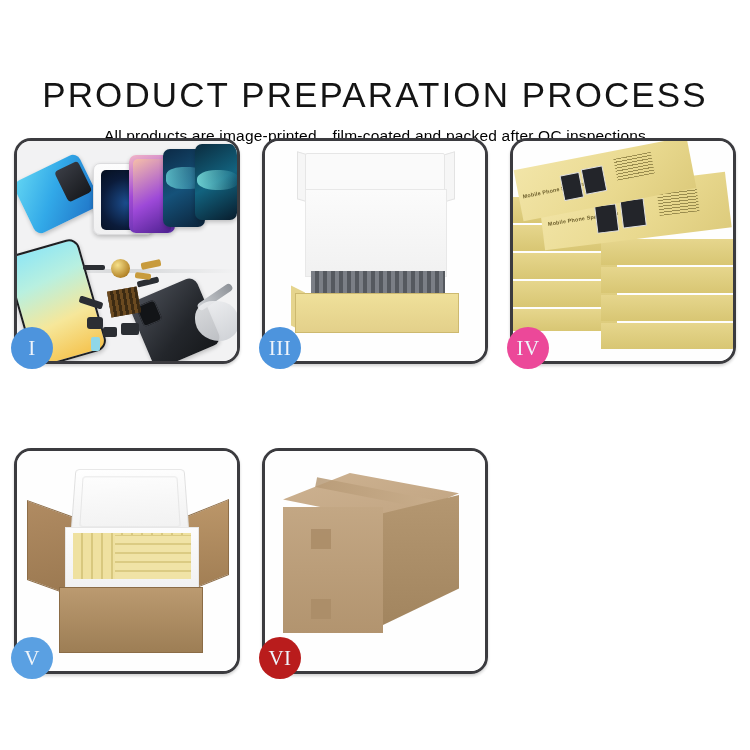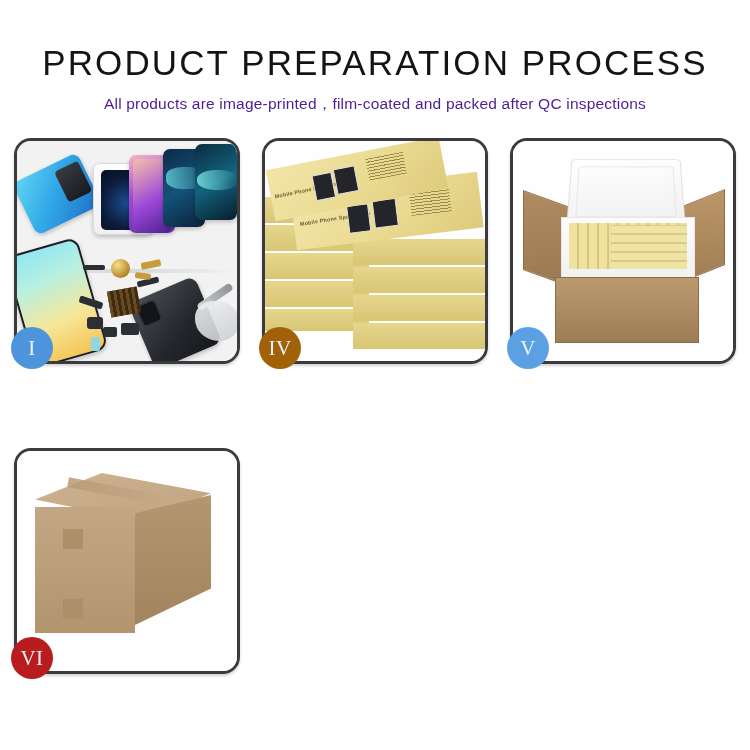--- a/index.html
+++ b/index.html
@@ -1,27 +1,27 @@
 <!DOCTYPE html>
 <html><head>
 <meta charset="utf-8">
 <style>
   html,body{margin:0;padding:0;}
   body{
     width:750px;height:750px;background:#ffffff;
     font-family:"Liberation Sans", sans-serif;
     overflow:hidden;position:relative;
   }
-  .header{text-align:center;padding-top:42px;}
+  .header{text-align:center;padding-top:42px;margin-top:32px;}
   .title{
     font-size:35px;letter-spacing:2.1px;color:#141414;
     font-weight:400;line-height:42px;white-space:nowrap;
   }
   .subtitle{
-    font-size:15.5px;color:#4c1d95;letter-spacing:.2px;
+    font-size:15.5px;color:#000000;letter-spacing:.2px;
     margin-top:10px;line-height:20px;white-space:nowrap;
   }
 
   .grid{
     position:absolute;left:14px;top:138px;
     width:722px;
     display:grid;
     grid-template-columns:226px 226px 226px;
     grid-template-rows:226px 226px;
     column-gap:22px;row-gap:84px;
@@ -41,21 +41,21 @@
     position:absolute;left:-6px;bottom:-8px;
     width:42px;height:42px;border-radius:50%;
     background:#4d94dd;
     display:flex;align-items:center;justify-content:center;
     color:#eef4fb;font-family:"Liberation Serif", serif;
     font-size:21px;letter-spacing:.5px;
     z-index:6;
   }
   .badge.b5{background:#5aa0e2;}
   .badge.b6{background:#b91c1c;}
-  .badge.b4{background:#a16207;}
+  .badge.b4{background:#ec4899;}
 
   
   .p1{background:#f2f2f3;}
   .p1 .sheen{position:absolute;left:0;right:0;top:58%;height:4px;background:linear-gradient(90deg,rgba(255,255,255,0),rgba(210,212,214,.9),rgba(255,255,255,0));}
   .ph{position:absolute;border-radius:7px;overflow:hidden;box-shadow:0 2px 4px rgba(0,0,0,.22);}
   .ph.blue{left:4px;top:24px;width:72px;height:58px;border-radius:8px;
     background:linear-gradient(135deg,#63d6f3 0%,#32a9e8 45%,#1e6fc4 100%);
     transform:rotate(-26deg);}
   .ph.blue:after{content:"";position:absolute;right:3px;top:8px;width:26px;height:34px;border-radius:4px;background:linear-gradient(160deg,#3a3d45,#16181c);}
   .ph.glass{left:76px;top:22px;width:58px;height:70px;
@@ -198,20 +198,32 @@
       <div class="gold" style="left:124px;top:120px;width:20px;height:7px;transform:rotate(-12deg);"></div>
       <div class="gold" style="left:118px;top:132px;width:16px;height:6px;transform:rotate(8deg);"></div>
       <div class="chip" style="left:74px;top:196px;width:9px;height:14px;border-radius:2px;background:#8fd7e8;"></div>
       <div class="tool"></div>
       <div class="hand"></div>
     </div>
     <div class="badge">I</div>
   </div>
 
 
+  <div class="panel">
+    <div class="inner p3">
+      <div class="b3-lidL"></div>
+      <div class="b3-lidR"></div>
+      <div class="b3-lid"></div>
+      <div class="b3-foam"></div>
+      <div class="b3-parts"></div>
+      <div class="b3-fl"></div>
+      <div class="b3-front"></div>
+    </div>
+    <div class="badge">III</div>
+  </div>
 
   <div class="panel">
     <div class="inner p4">
 
       <div class="bx" style="left:0px;top:56px;width:104px;height:132px;">
         <div class="side" style="left:0;top:0;width:104px;height:26px;"></div>
         <div class="side" style="left:0;top:28px;width:104px;height:26px;"></div>
         <div class="side" style="left:0;top:56px;width:104px;height:26px;"></div>
         <div class="side" style="left:0;top:84px;width:104px;height:26px;"></div>
         <div class="side" style="left:0;top:112px;width:104px;height:22px;"></div>

